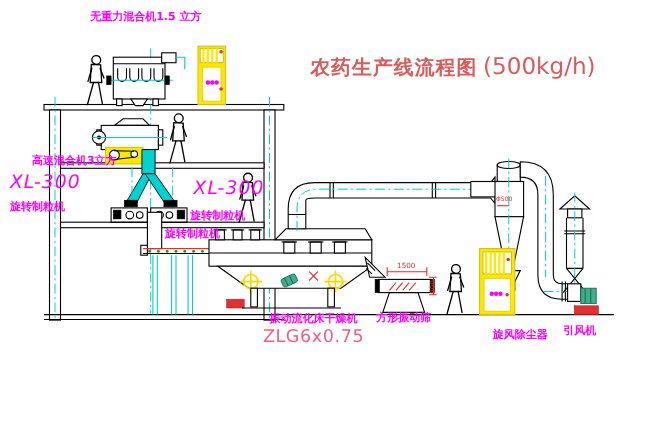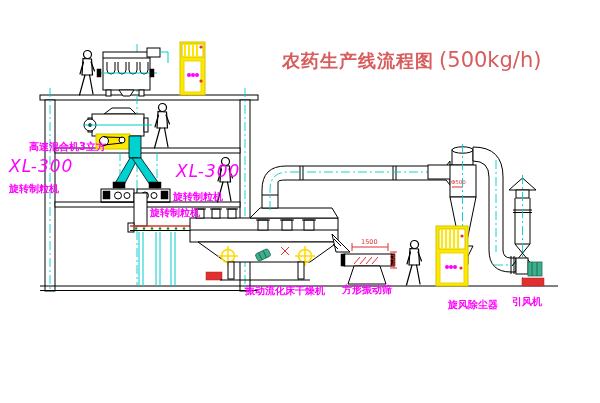--- a/index.html
+++ b/index.html
@@ -253,31 +253,33 @@
   <use href="#person" transform="translate(162,148)"></use>
   <use href="#person" transform="translate(225,202)"></use>
   <use href="#person" transform="translate(414,285)"></use>
 </svg>
 
 <div id="title">
   <span class="cn">农药生产线流程图</span>
   <span class="cap">(500kg/h)</span>
 </div>
 
+<div class="lbl" style="left:82px;top:11px;">无重力混合机1.5 立方</div>
 <div class="lbl" style="left:29px;top:108px;margin-top:34px;">高速混合机3立方</div>
 
 <div class="model-big" style="left:9px;top:158px;">XL-300</div>
 <div class="lbl" style="left:9px;top:184px;">旋转制粒机</div>
 
 <div class="model-big" style="left:176px;top:163px;">XL-300</div>
 <div class="lbl" style="left:173px;top:192px;">旋转制粒机</div>
 
 <div class="lbl" style="left:150px;top:208px;">旋转制粒机</div>
 
 <div class="lbl" style="left:245px;top:286px;">振动流化床干燥机</div>
+<div class="model-pink" style="left:239px;top:298px;">ZLG6x0.75</div>
 
 <div class="lbl" style="left:342px;top:285px;">方形振动筛</div>
 
 <div class="lbl" style="left:448px;top:300px;">旋风除尘器</div>
 <div class="lbl" style="left:512px;top:297px;text-align:right;">引风机</div>
 
 <div class="dim" style="left:361px;top:239px;">1500</div>
 <div class="dim" style="left:390px;top:267px;transform:rotate(-90deg);transform-origin:0 0;">600</div>
 <div class="dim" style="left:451px;top:180px;font-size:5.5px;">Φ500</div>
 

